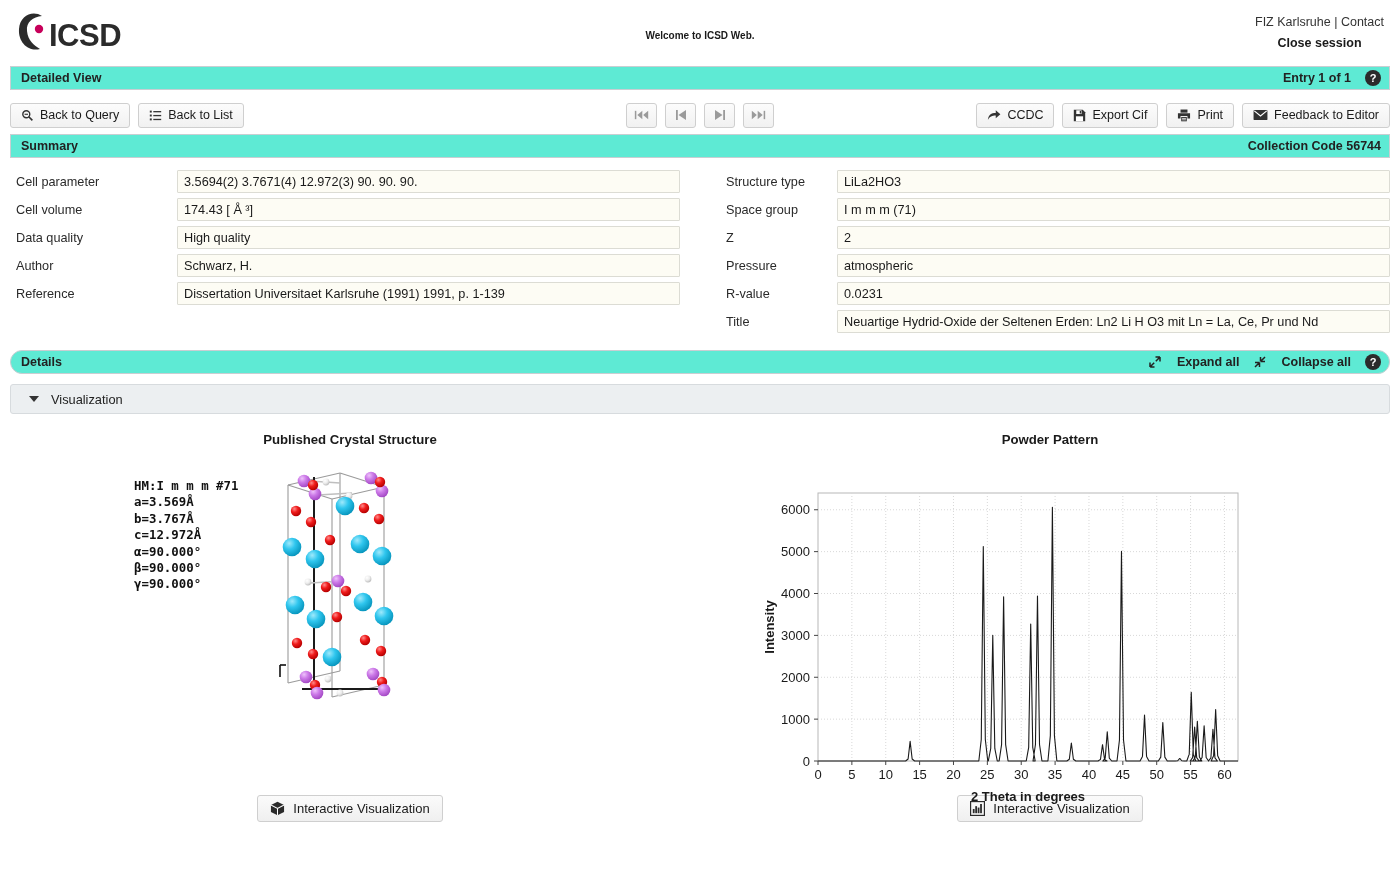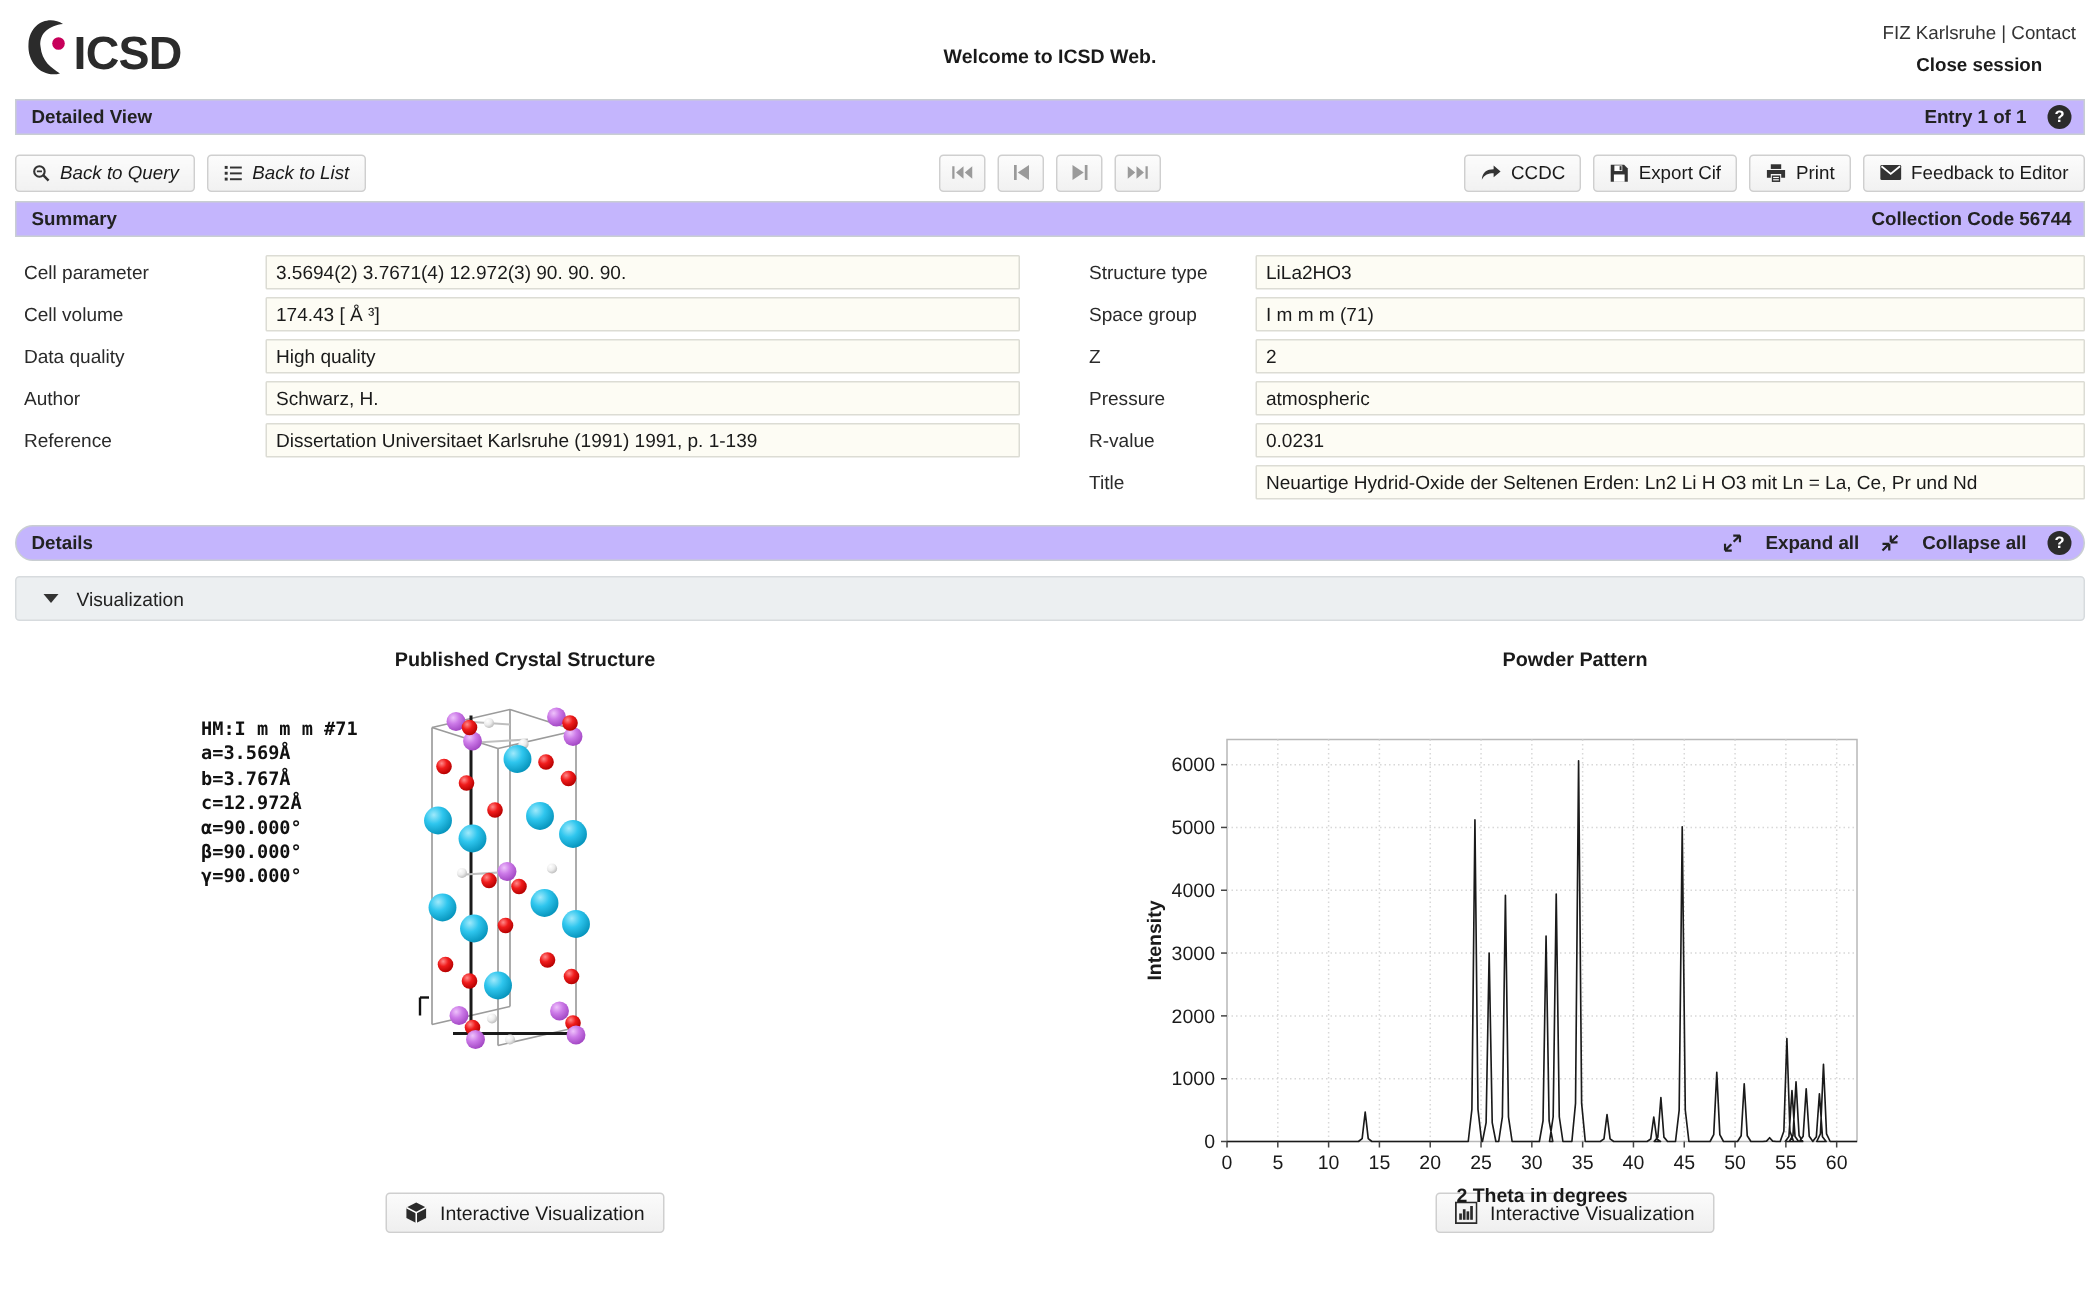--- a/index.html
+++ b/index.html
@@ -22,32 +22,32 @@
     position: absolute; left: 16px; top: 9px;
     display: flex; align-items: center; gap: 1px;
   }
   .logo-mark { width: 34px; height: 44px; display: block; }
   .logo-text {
     font-size: 31px; font-weight: bold; letter-spacing: -0.5px;
     color: #2b2b2b; line-height: 1; margin-left: -2px; margin-top: 8px;
   }
   .welcome {
     position: absolute; left: 0; right: 0; top: 30px;
-    text-align: center; font-size: 13px; font-weight: bold; color: #1a1a1a;
+    text-align: center; font-size: 10px; font-weight: bold; color: #1a1a1a;
   }
   .header-right {
     position: absolute; right: 16px; top: 12px;
     text-align: center; font-size: 12.5px; line-height: 1.65;
   }
   .header-right .links { color: #333; }
   .header-right .close-session { font-weight: bold; color: #1a1a1a; }
 
   
   .section-bar {
-    background: #c4b5fd;
+    background: #5eead4;
     border: 1px solid #c9ced2;
     height: 24px;
     display: flex; align-items: center; justify-content: space-between;
     padding: 0 8px 0 10px;
     font-size: 12.5px; font-weight: bold; color: #222;
     margin: 0 10px;
   }
   .section-bar .right-side {
     display: flex; align-items: center; gap: 14px;
     font-size: 12.5px; font-weight: bold;
@@ -71,21 +71,21 @@
   .btn {
     display: inline-flex; align-items: center; gap: 6px;
     height: 25px; padding: 0 10px;
     background: linear-gradient(#fcfcfc, #f1f1f1);
     border: 1px solid #cfcfcf; border-radius: 3px;
     font-size: 12.5px; color: #1a1a1a;
     white-space: nowrap;
     cursor: pointer;
   }
   .btn svg { display: block; }
-  .toolbar-left { display: flex; gap: 8px; font-style: italic; }
+  .toolbar-left { display: flex; gap: 8px; }
   .toolbar-center {
     position: absolute; left: 50%; transform: translateX(-50%);
     display: flex; gap: 8px;
   }
   .navbtn {
     width: 31px; height: 25px;
     background: linear-gradient(#fcfcfc, #f1f1f1);
     border: 1px solid #cfcfcf; border-radius: 3px;
     display: inline-flex; align-items: center; justify-content: center;
     cursor: pointer;

